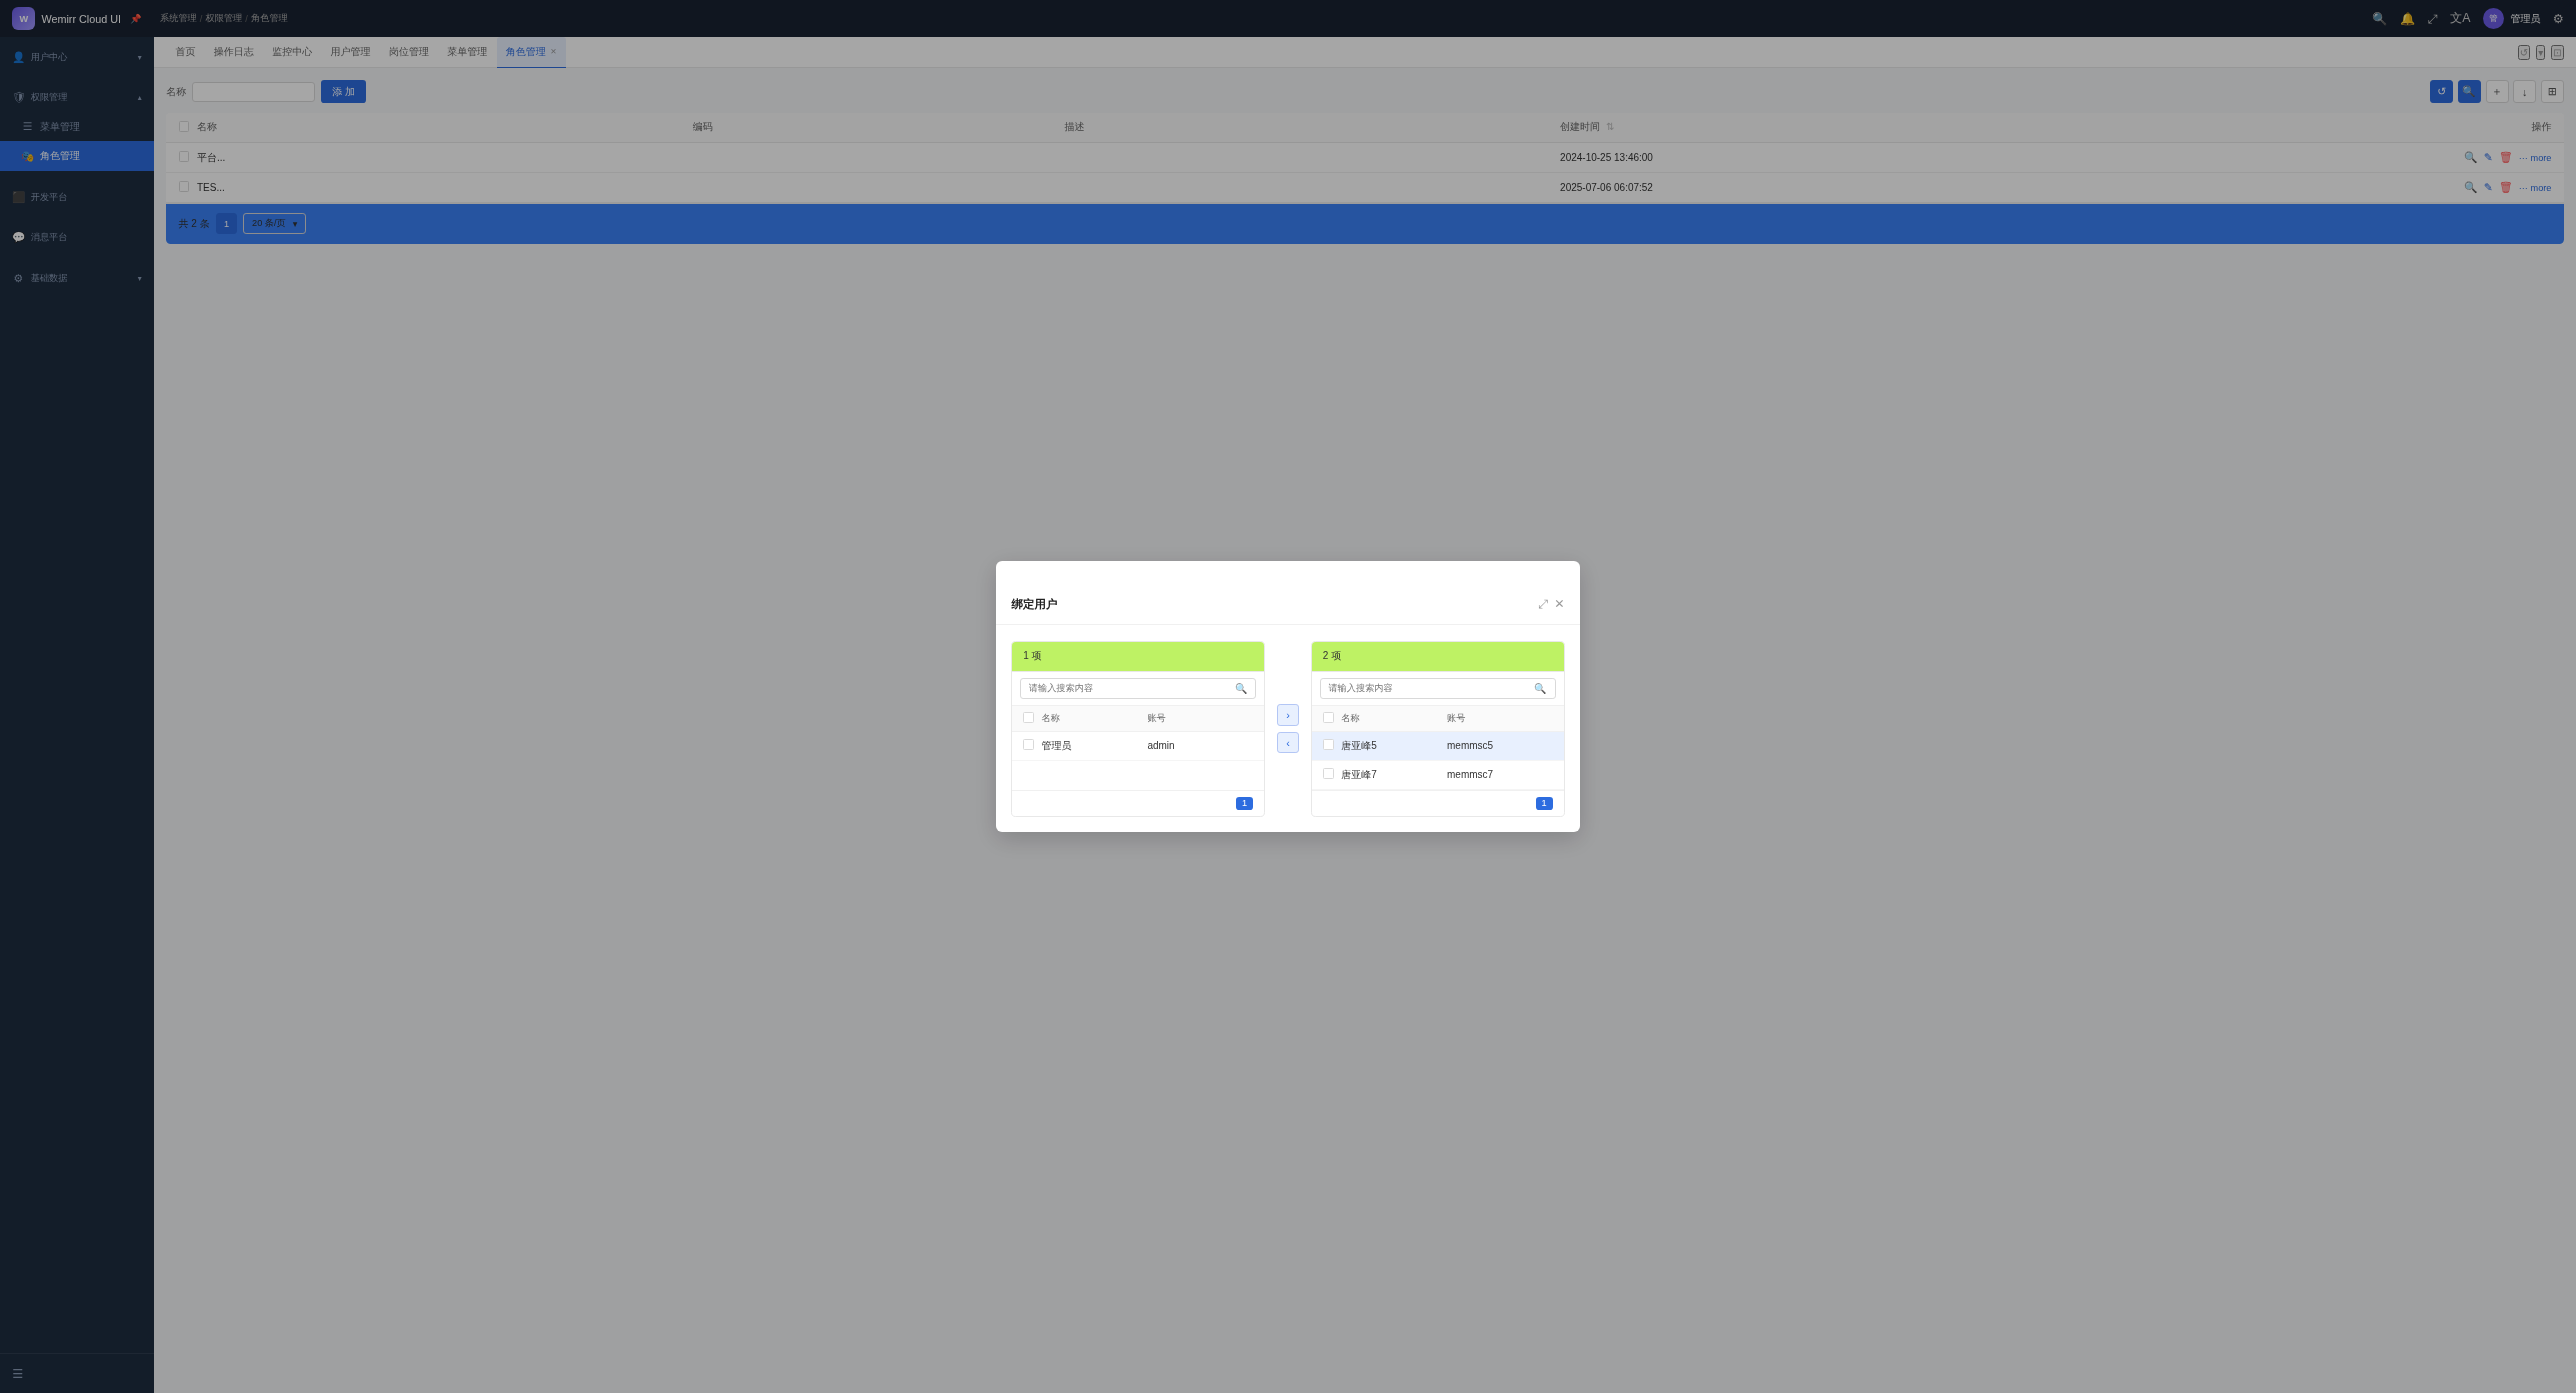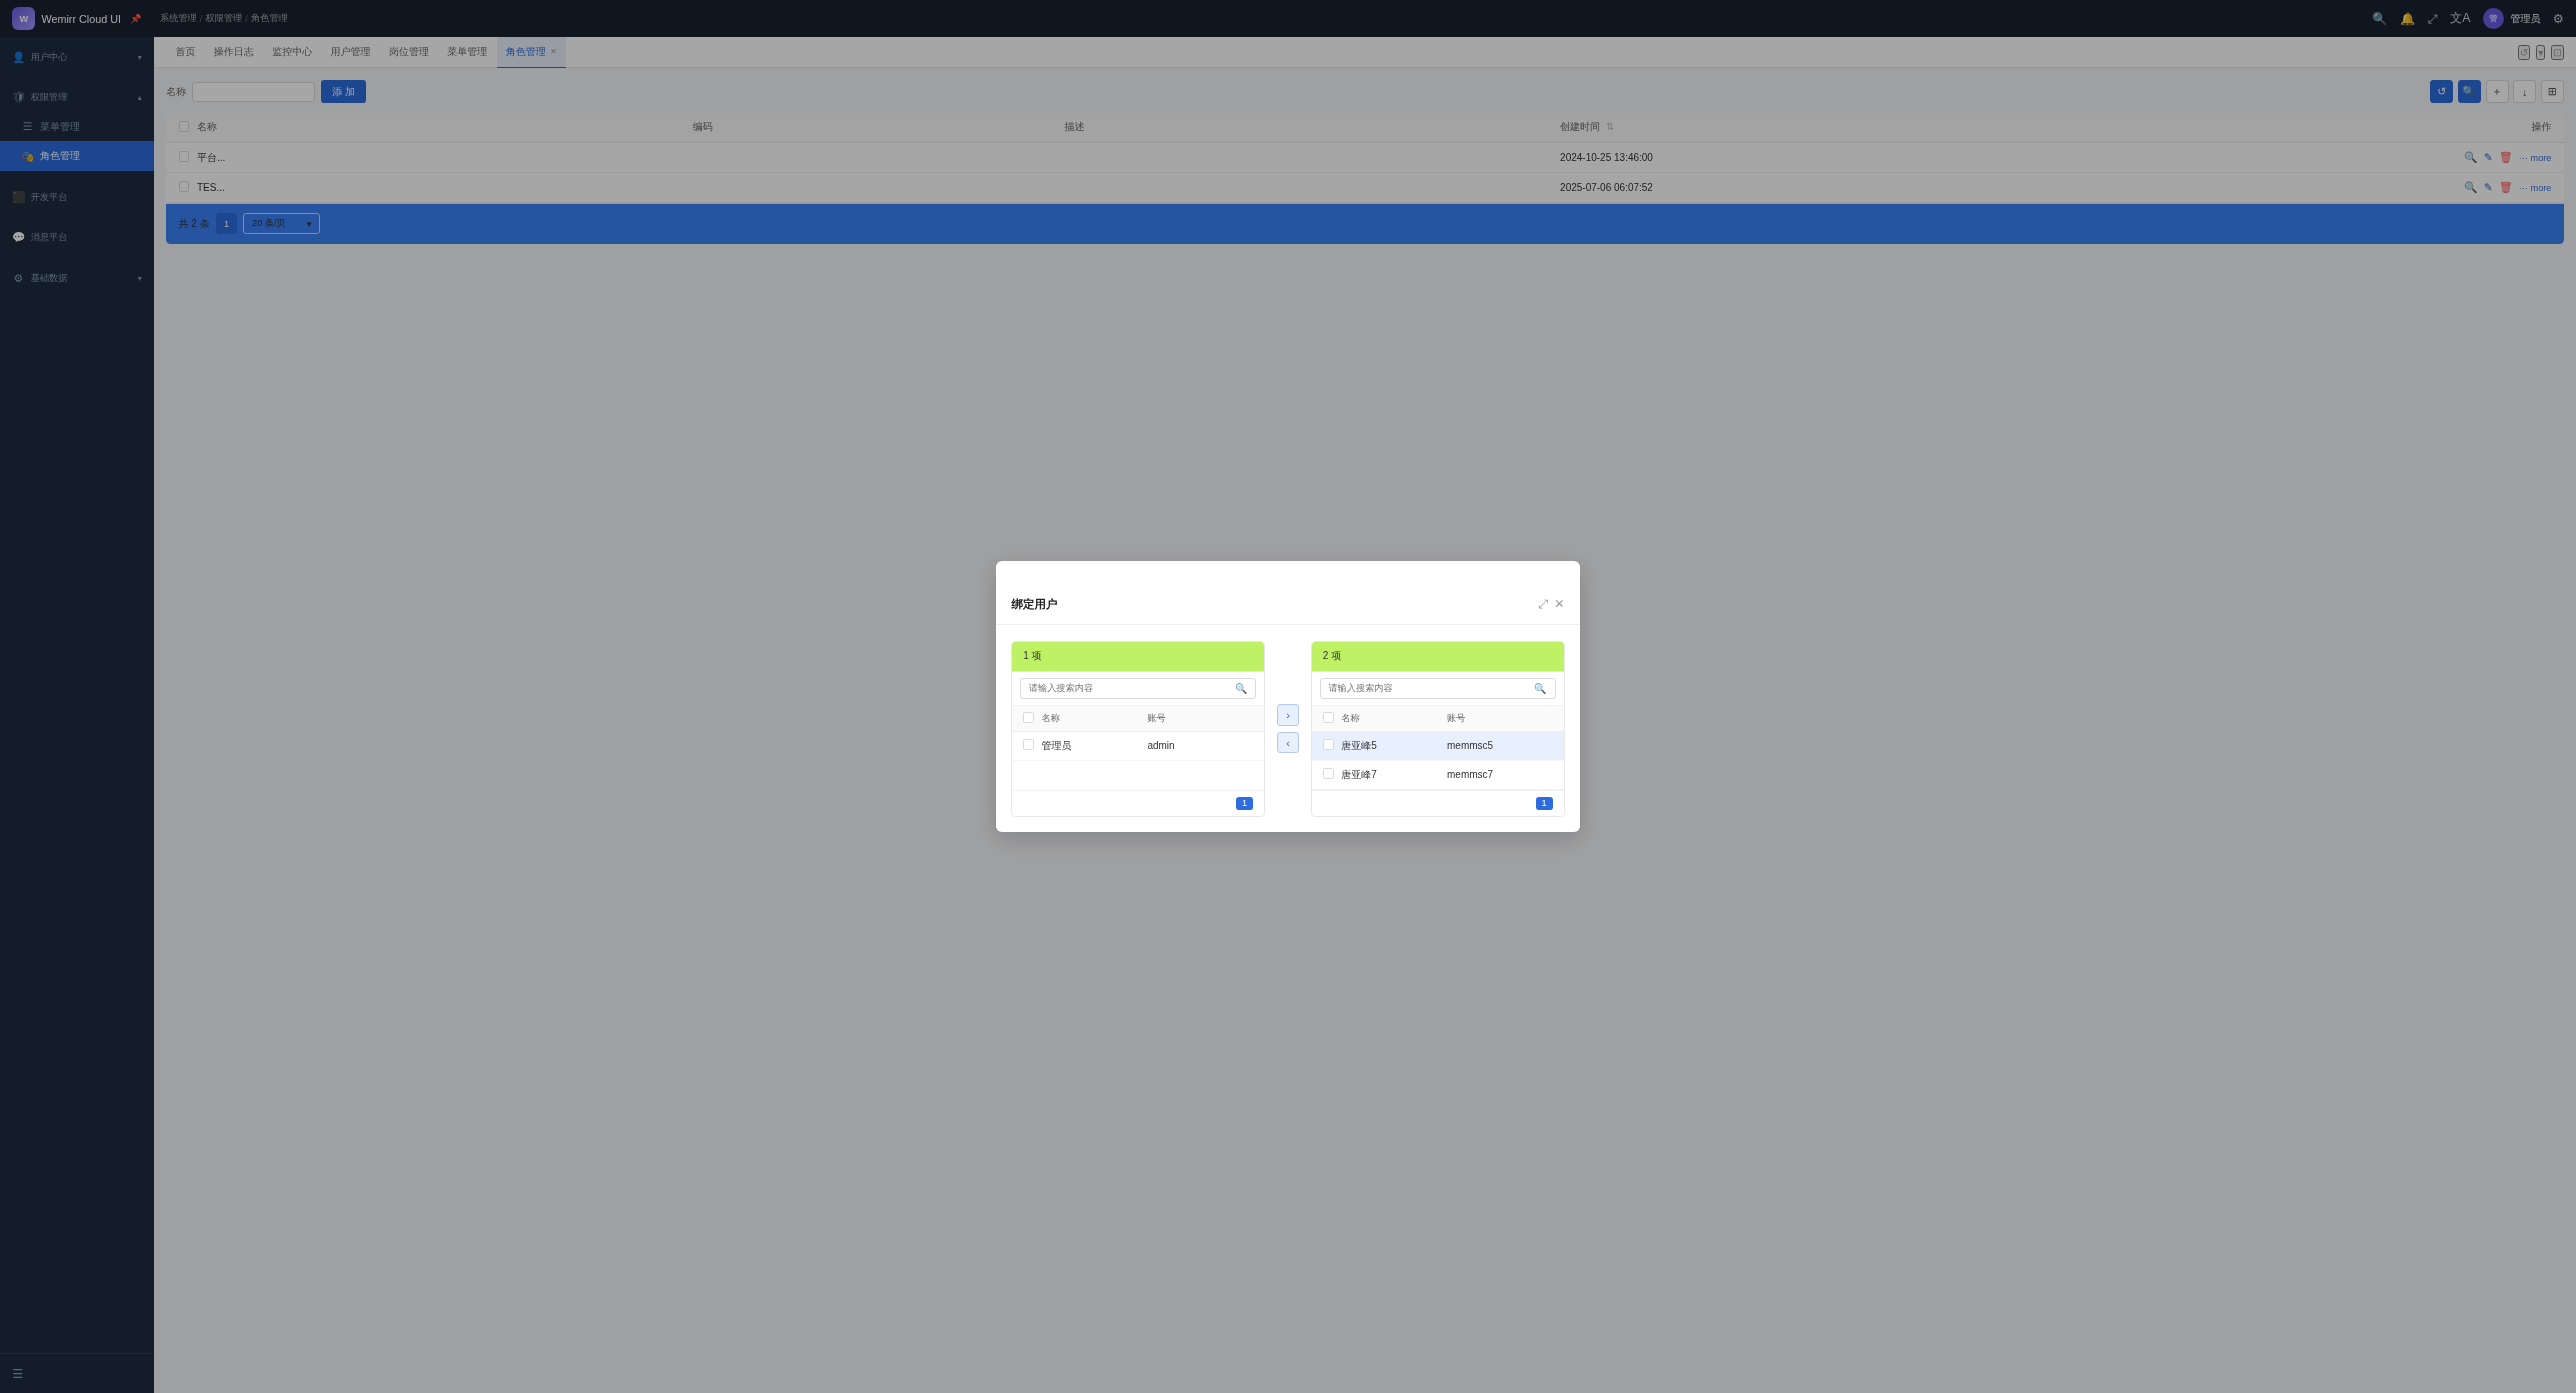--- a/index.html
+++ b/index.html
@@ -259,21 +259,21 @@
             <div class="col-action">
               <span class="action-icon">🔍</span>
               <span class="action-icon">✎</span>
               <span class="action-del">🗑</span>
               <span class="more-link">··· more</span>
             </div>
           </div>
           <div class="pagination-bar">
             <span>共 2 条</span>
             <div class="page-num-btn active">1</div>
-            <div style="border:0.8px solid #d9d9d9;border-radius:3.1px;padding:3.1px 7.7px;font-size:9.2px;cursor:pointer;display:flex;align-items:center;gap:21px;">
+            <div style="border:0.8px solid #d9d9d9;border-radius:3.1px;padding:3.1px 7.7px;font-size:9.2px;cursor:pointer;display:flex;align-items:center;gap:7px;">
               <span>20 条/页</span>
               <span>▾</span>
             </div>
           </div>
         </div>
       </div>
     </div>
   </div>
 </div>
 

